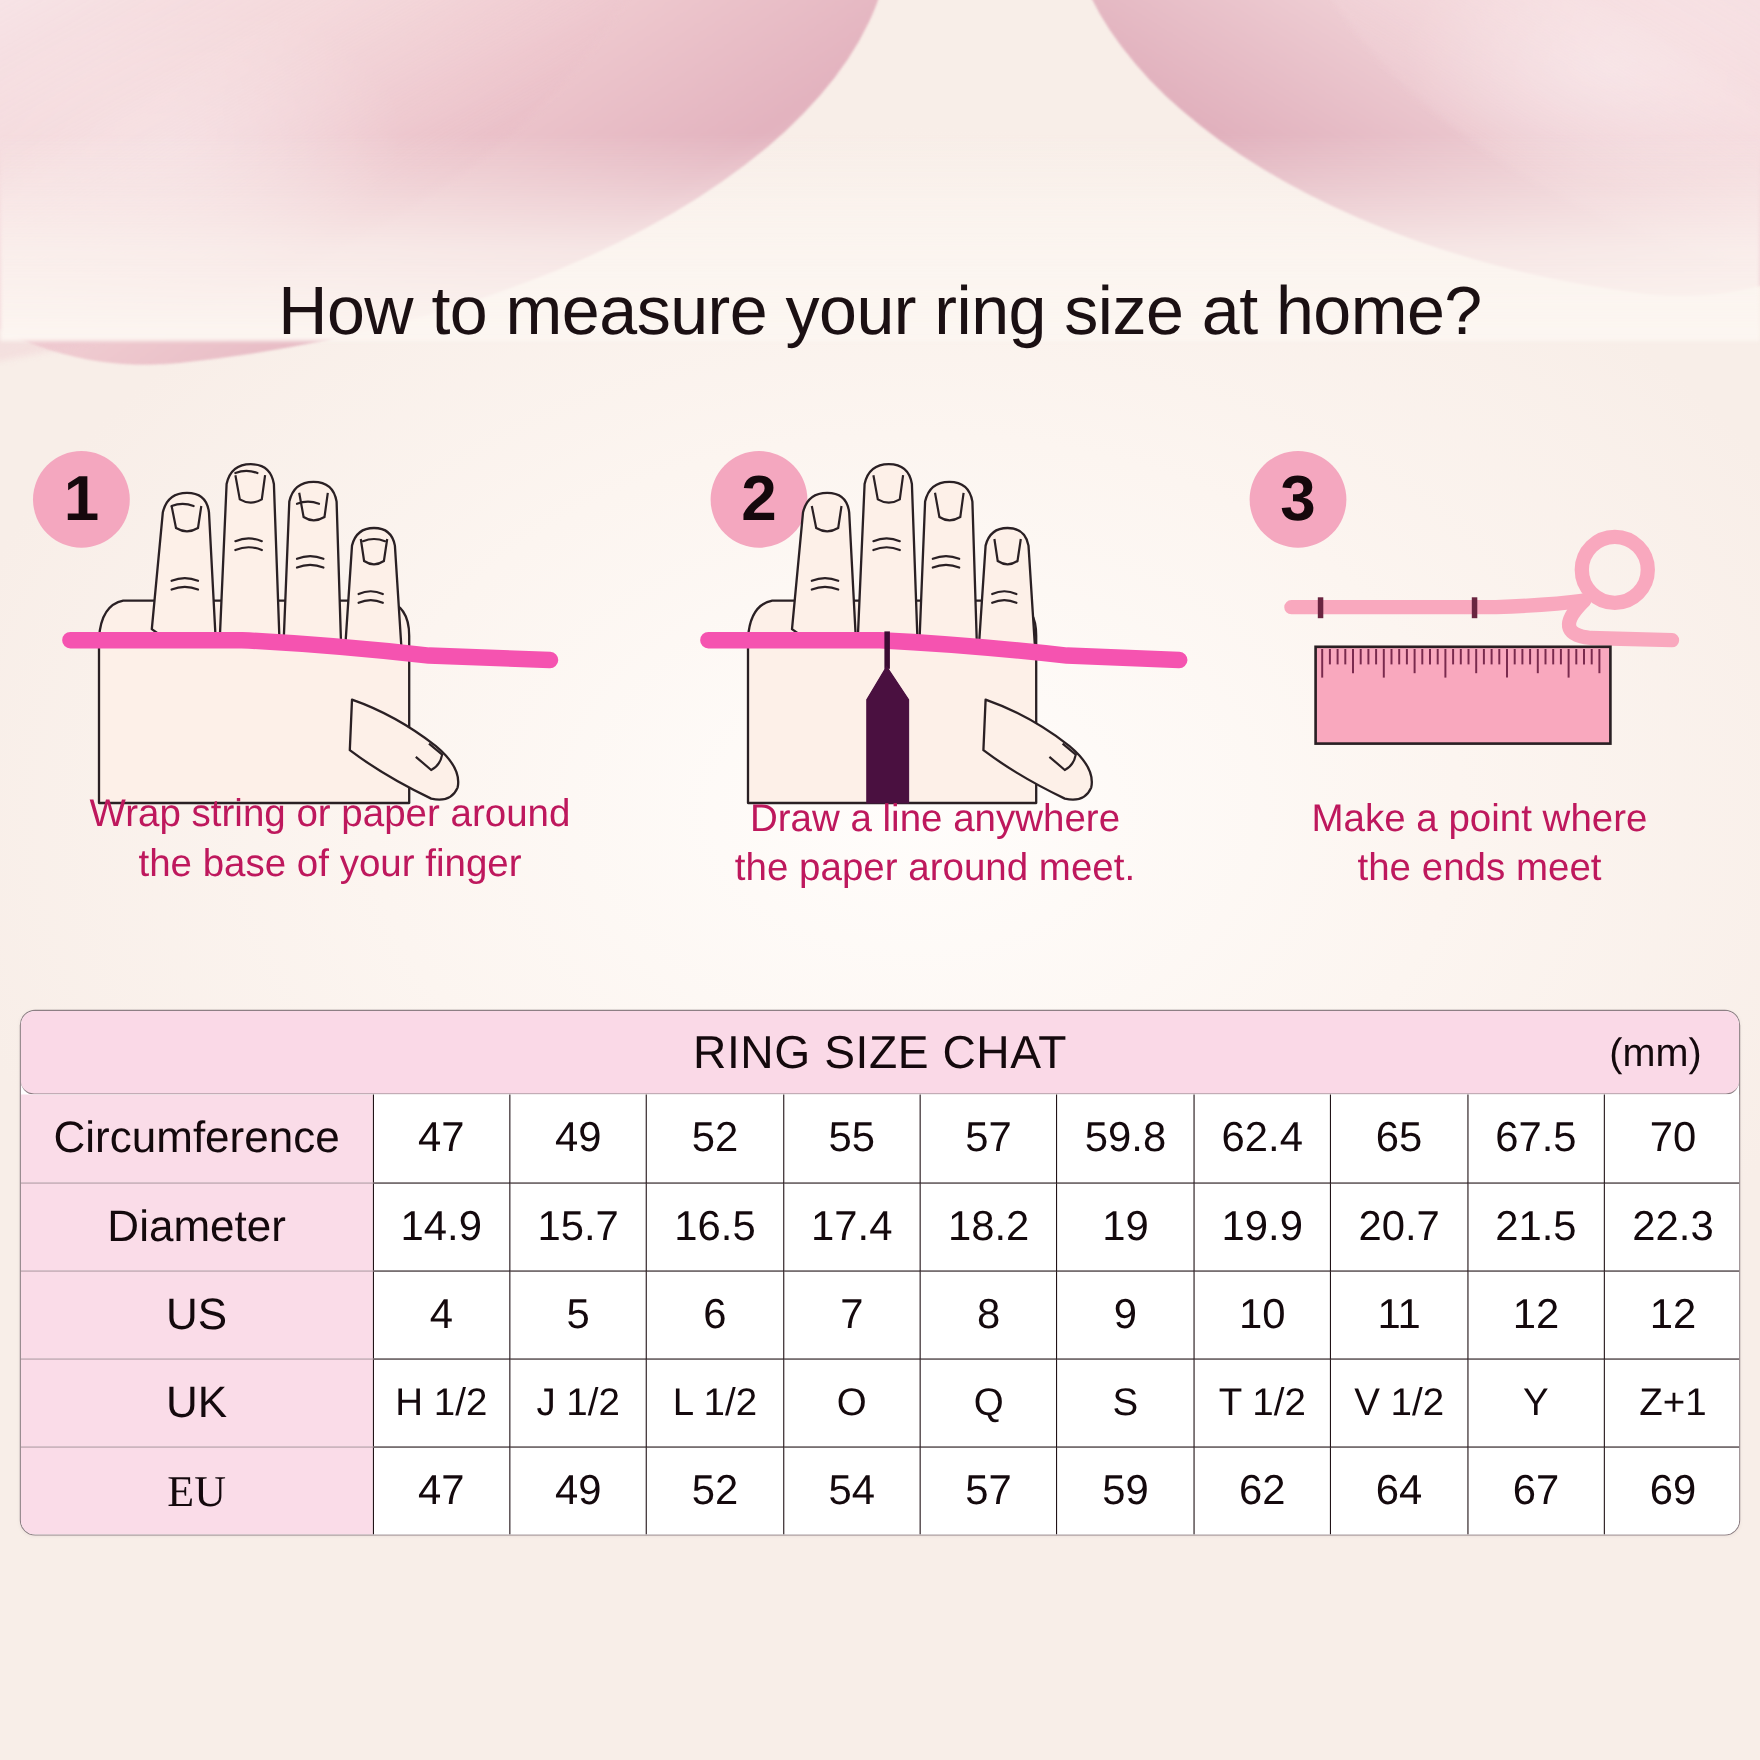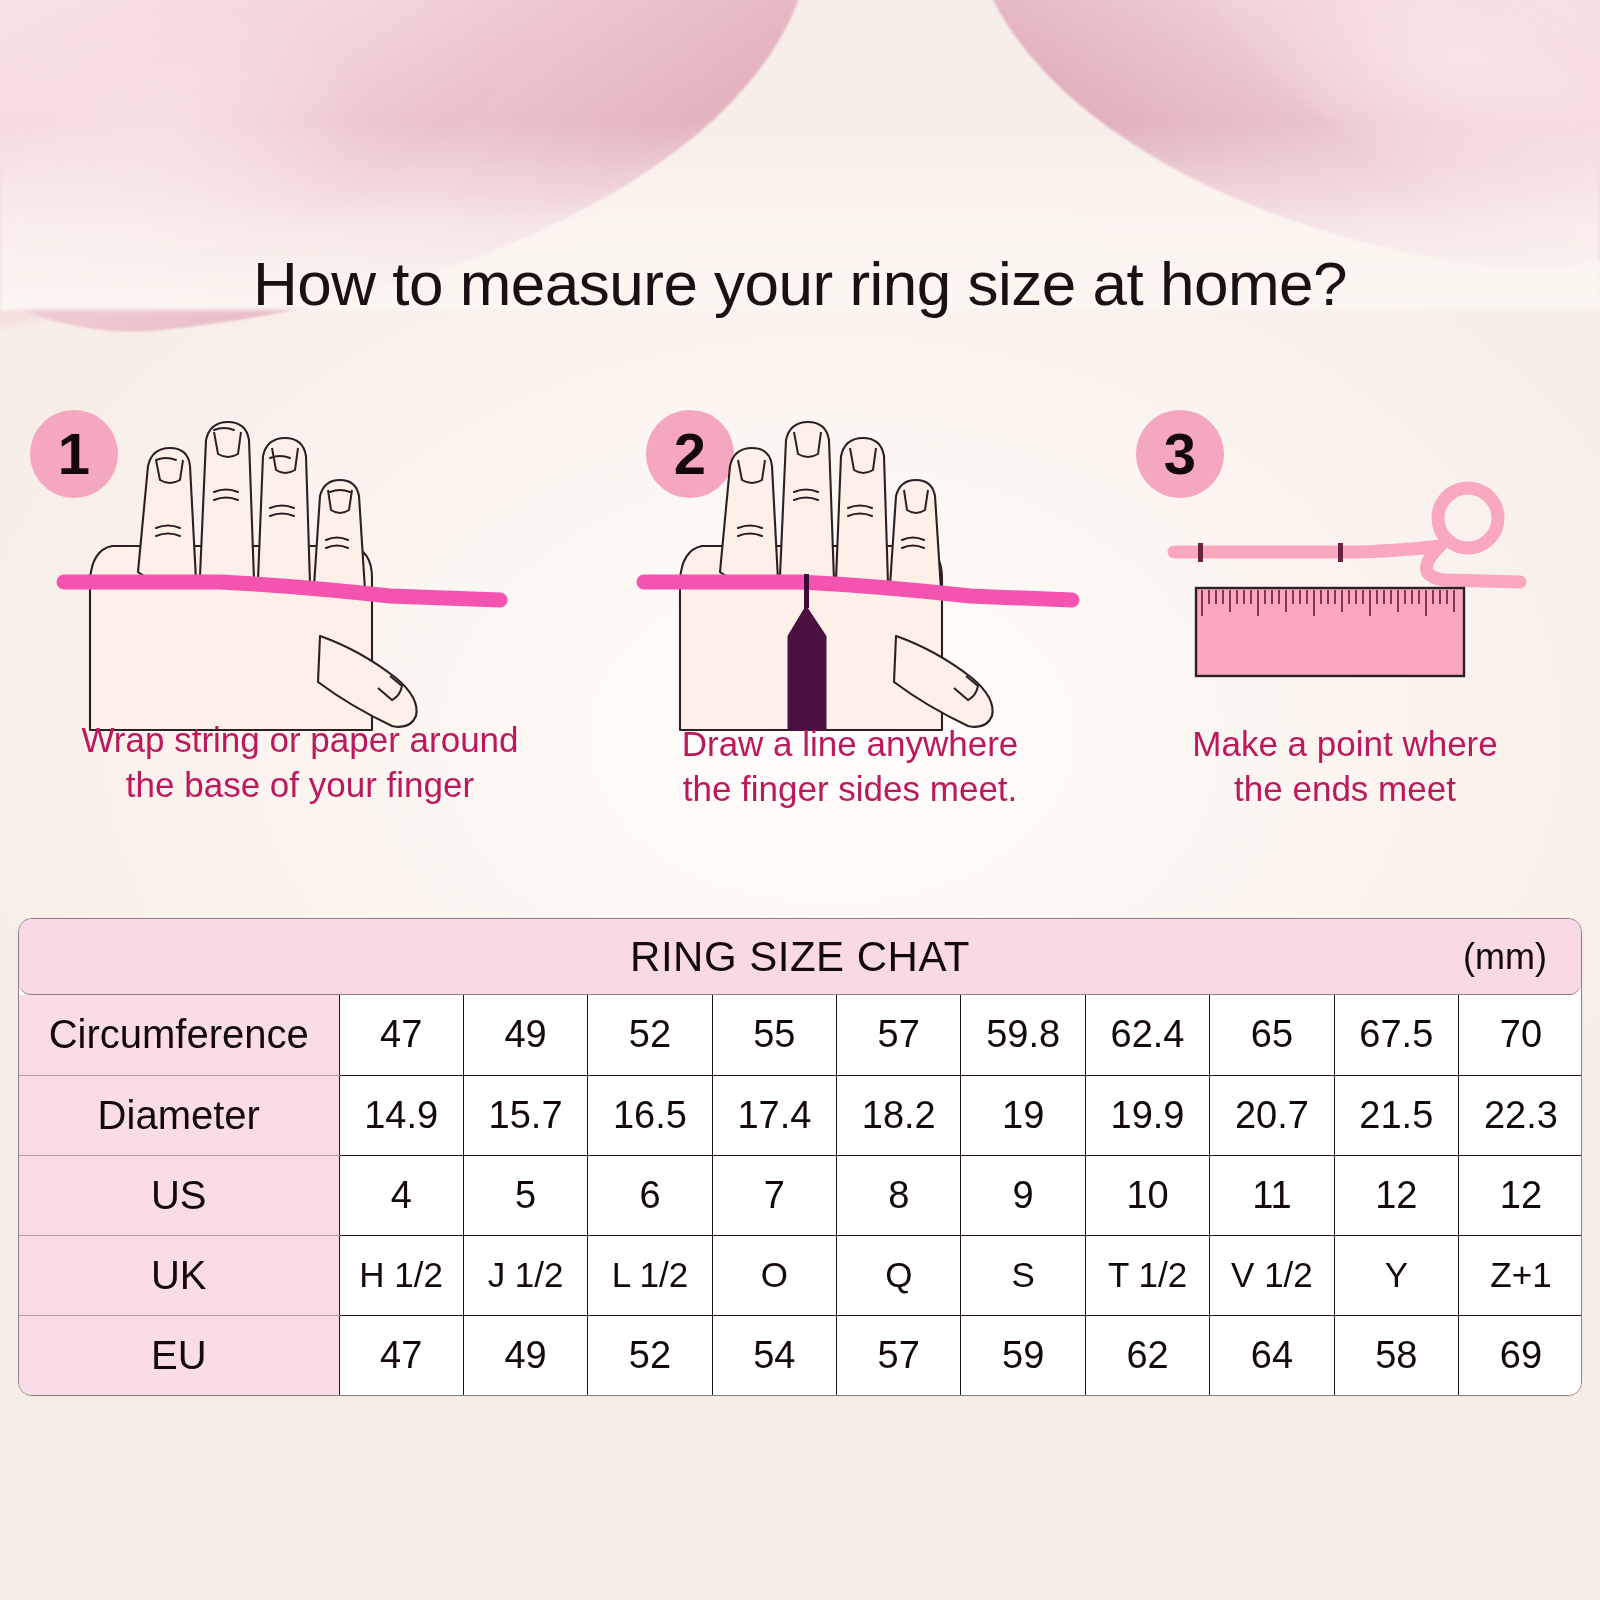--- a/index.html
+++ b/index.html
@@ -139,21 +139,21 @@
   }
   td:last-child{ border-right:none; }
   tr:last-child td{ border-bottom:none; }
   td.lbl{
     background:#fadce8;
     width:320px;
     border-right:1px solid #211317;
     border-bottom:1px solid #b09aa3;
     font-size:40px;
   }
-  tr:last-child td.lbl{ border-bottom:none; }
+  tr:last-child td.lbl{ border-bottom:none;font-family:Liberation Serif, serif; }
   td.v{ width:124.4px; }
   td.uk{ font-size:35px; }
 </style>
 </head>
 <body>
 
 <div class="bg-base"></div>
 <div class="silk-left"></div>
 <div class="silk-left2"></div>
 <div class="silk-right"></div>
@@ -247,21 +247,21 @@
 
         <path d="M24 182 L180 182 Q260 186 350 196 L452 200" stroke="#F553B0" stroke-width="15" fill="none" stroke-linecap="round"></path>
 
         <rect x="184" y="174" width="5" height="34" fill="#3b0b33"></rect>
 
         <path d="M186 206 L168 236 L168 330 L206 330 L206 236 Z" fill="#4A1040" stroke="#4A1040" stroke-width="1"></path>
       </svg>
     </div>
     <div class="caption">
       <div>Draw a line anywhere</div>
-      <div>the finger sides meet.</div>
+      <div>the paper around meet.</div>
     </div>
   </div>
 
   <div class="step step-3">
     <div class="badge">3</div>
     <div class="art">
       <svg viewBox="0 0 470 330" preserveAspectRatio="xMidYMin meet">
 
         <path d="M64 152 L250 152 Q300 150 330 146" stroke="#F9A8BE" stroke-width="13" fill="none" stroke-linecap="round"></path>
         <path d="M330 146 Q300 176 336 180 L410 182" stroke="#F9A8BE" stroke-width="13" fill="none" stroke-linecap="round"></path>
@@ -383,18 +383,18 @@
       <tr>
         <td class="lbl">EU</td>
         <td class="v">47</td>
         <td class="v">49</td>
         <td class="v">52</td>
         <td class="v">54</td>
         <td class="v">57</td>
         <td class="v">59</td>
         <td class="v">62</td>
         <td class="v">64</td>
-        <td class="v">58</td>
+        <td class="v">67</td>
         <td class="v">69</td>
       </tr>
     </tbody>
   </table>
 </div>
 
 </body></html>

